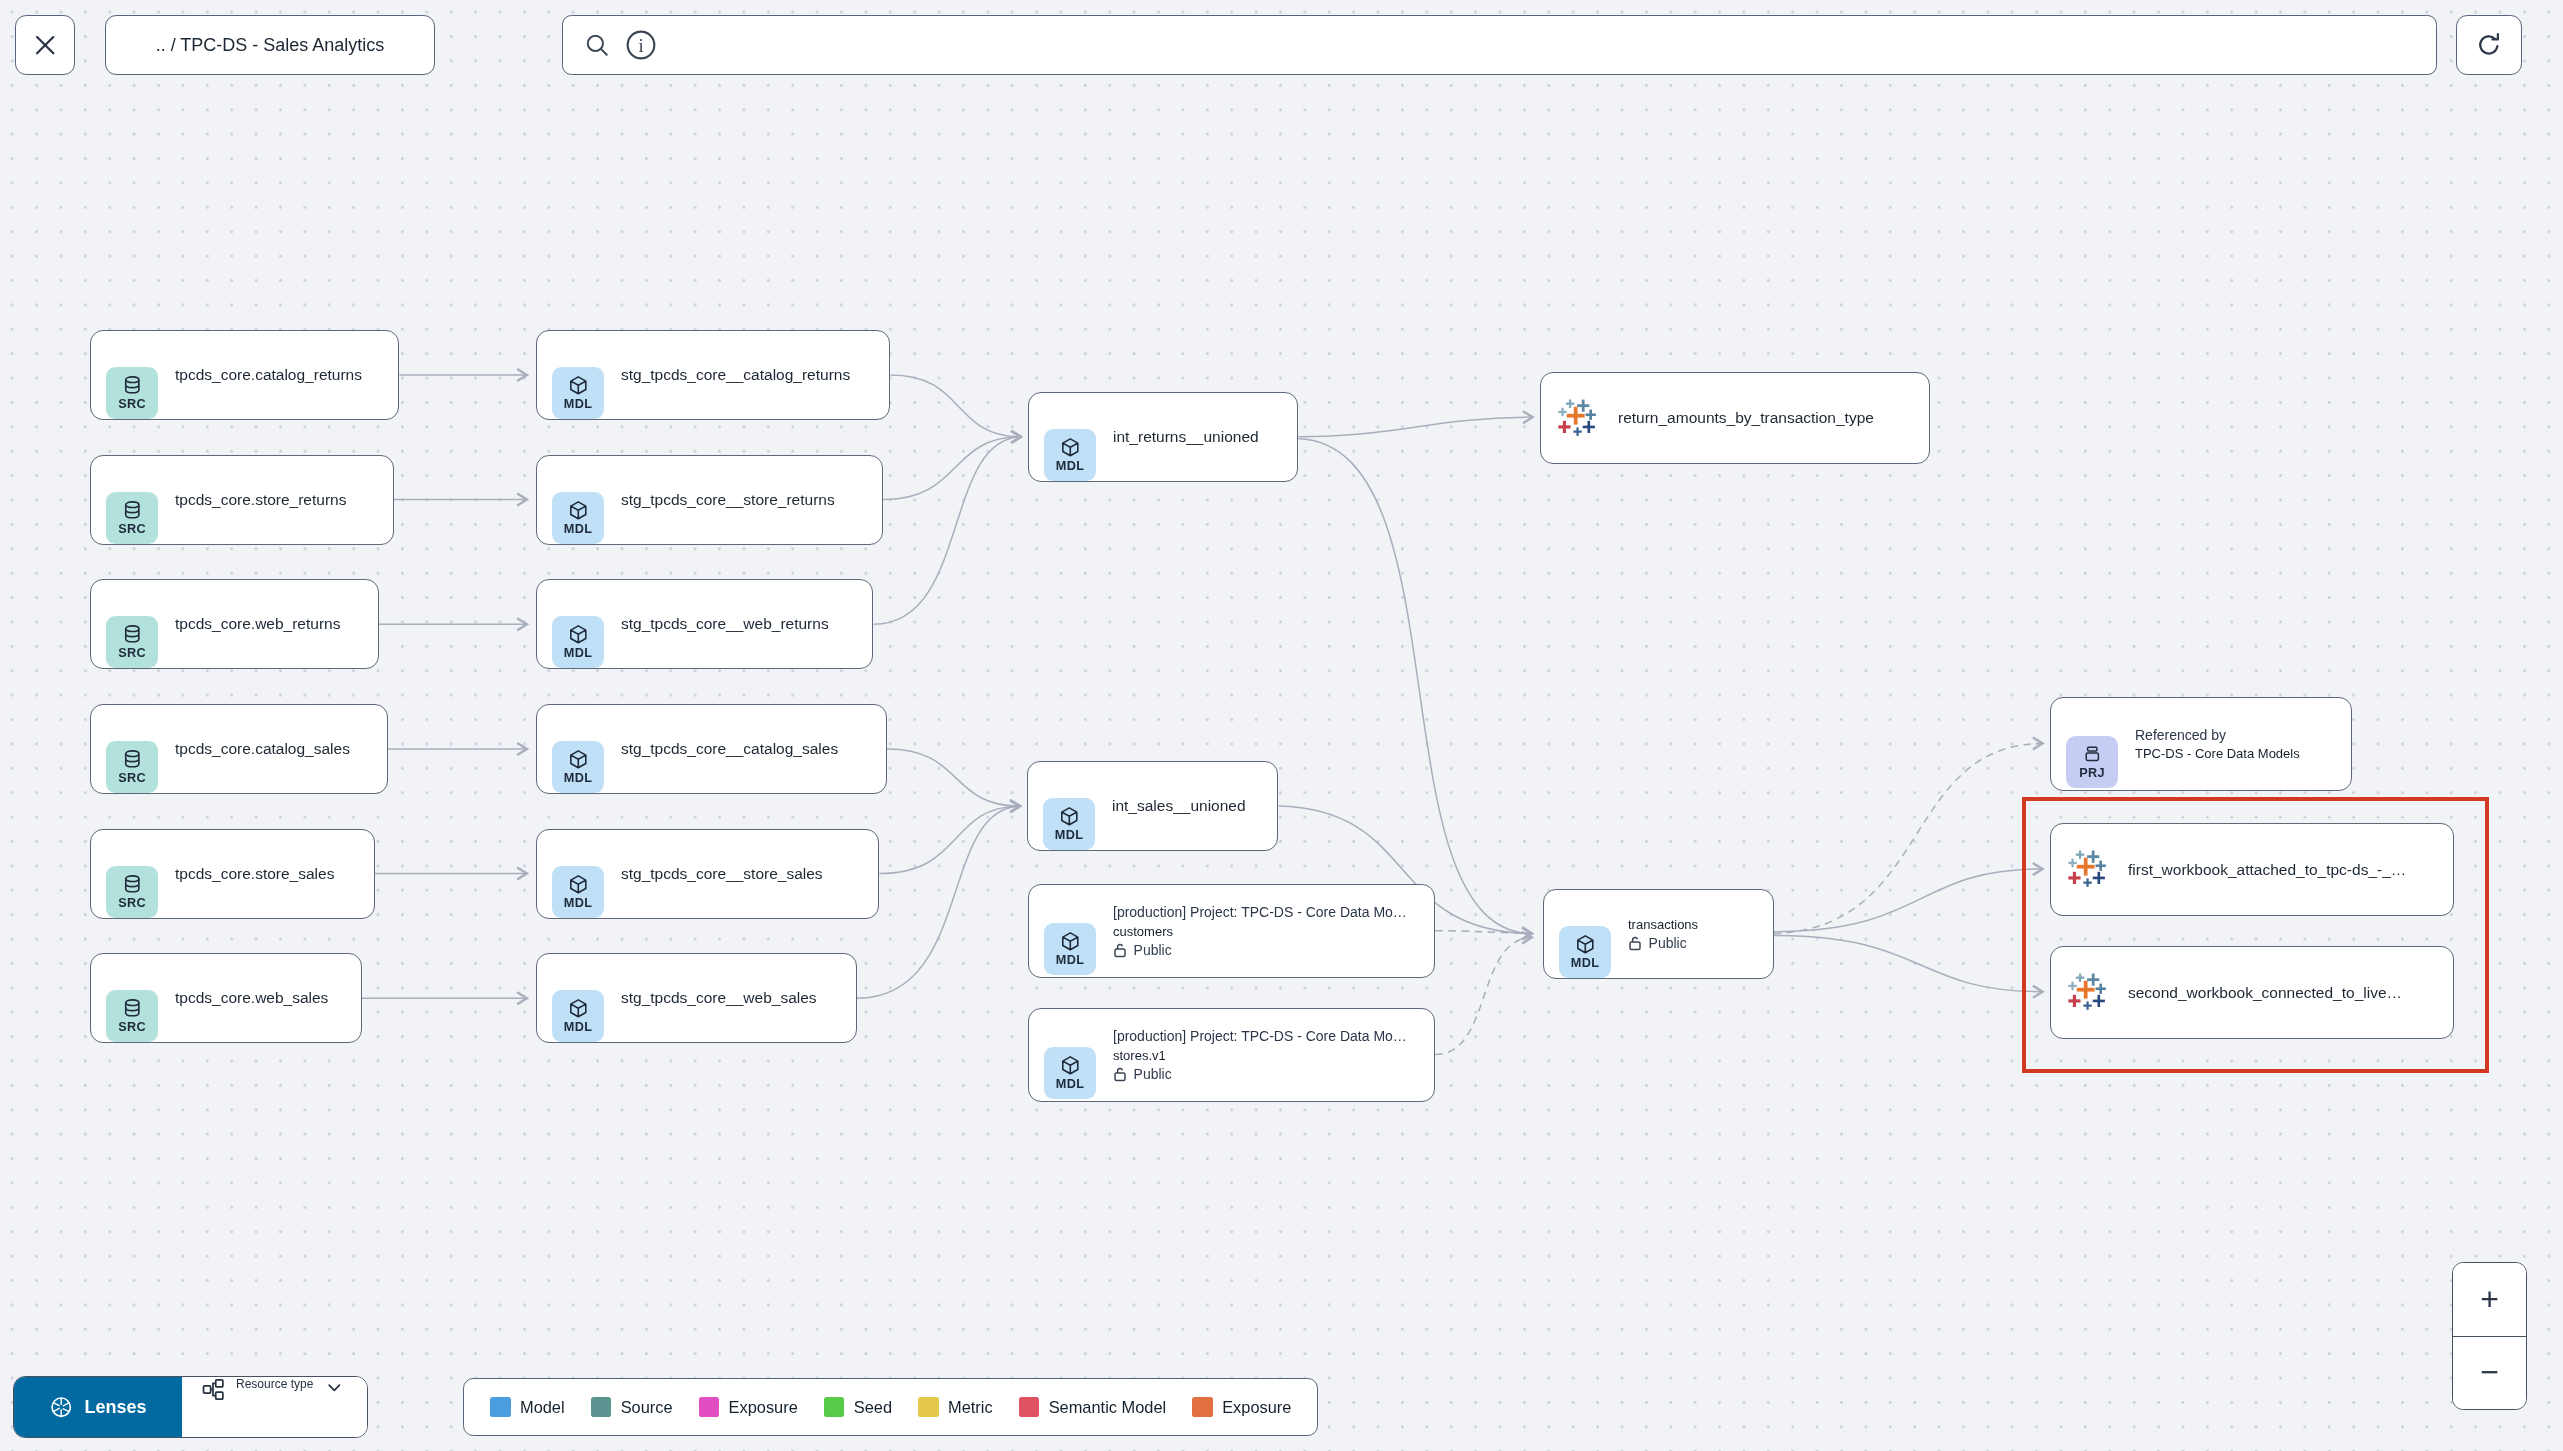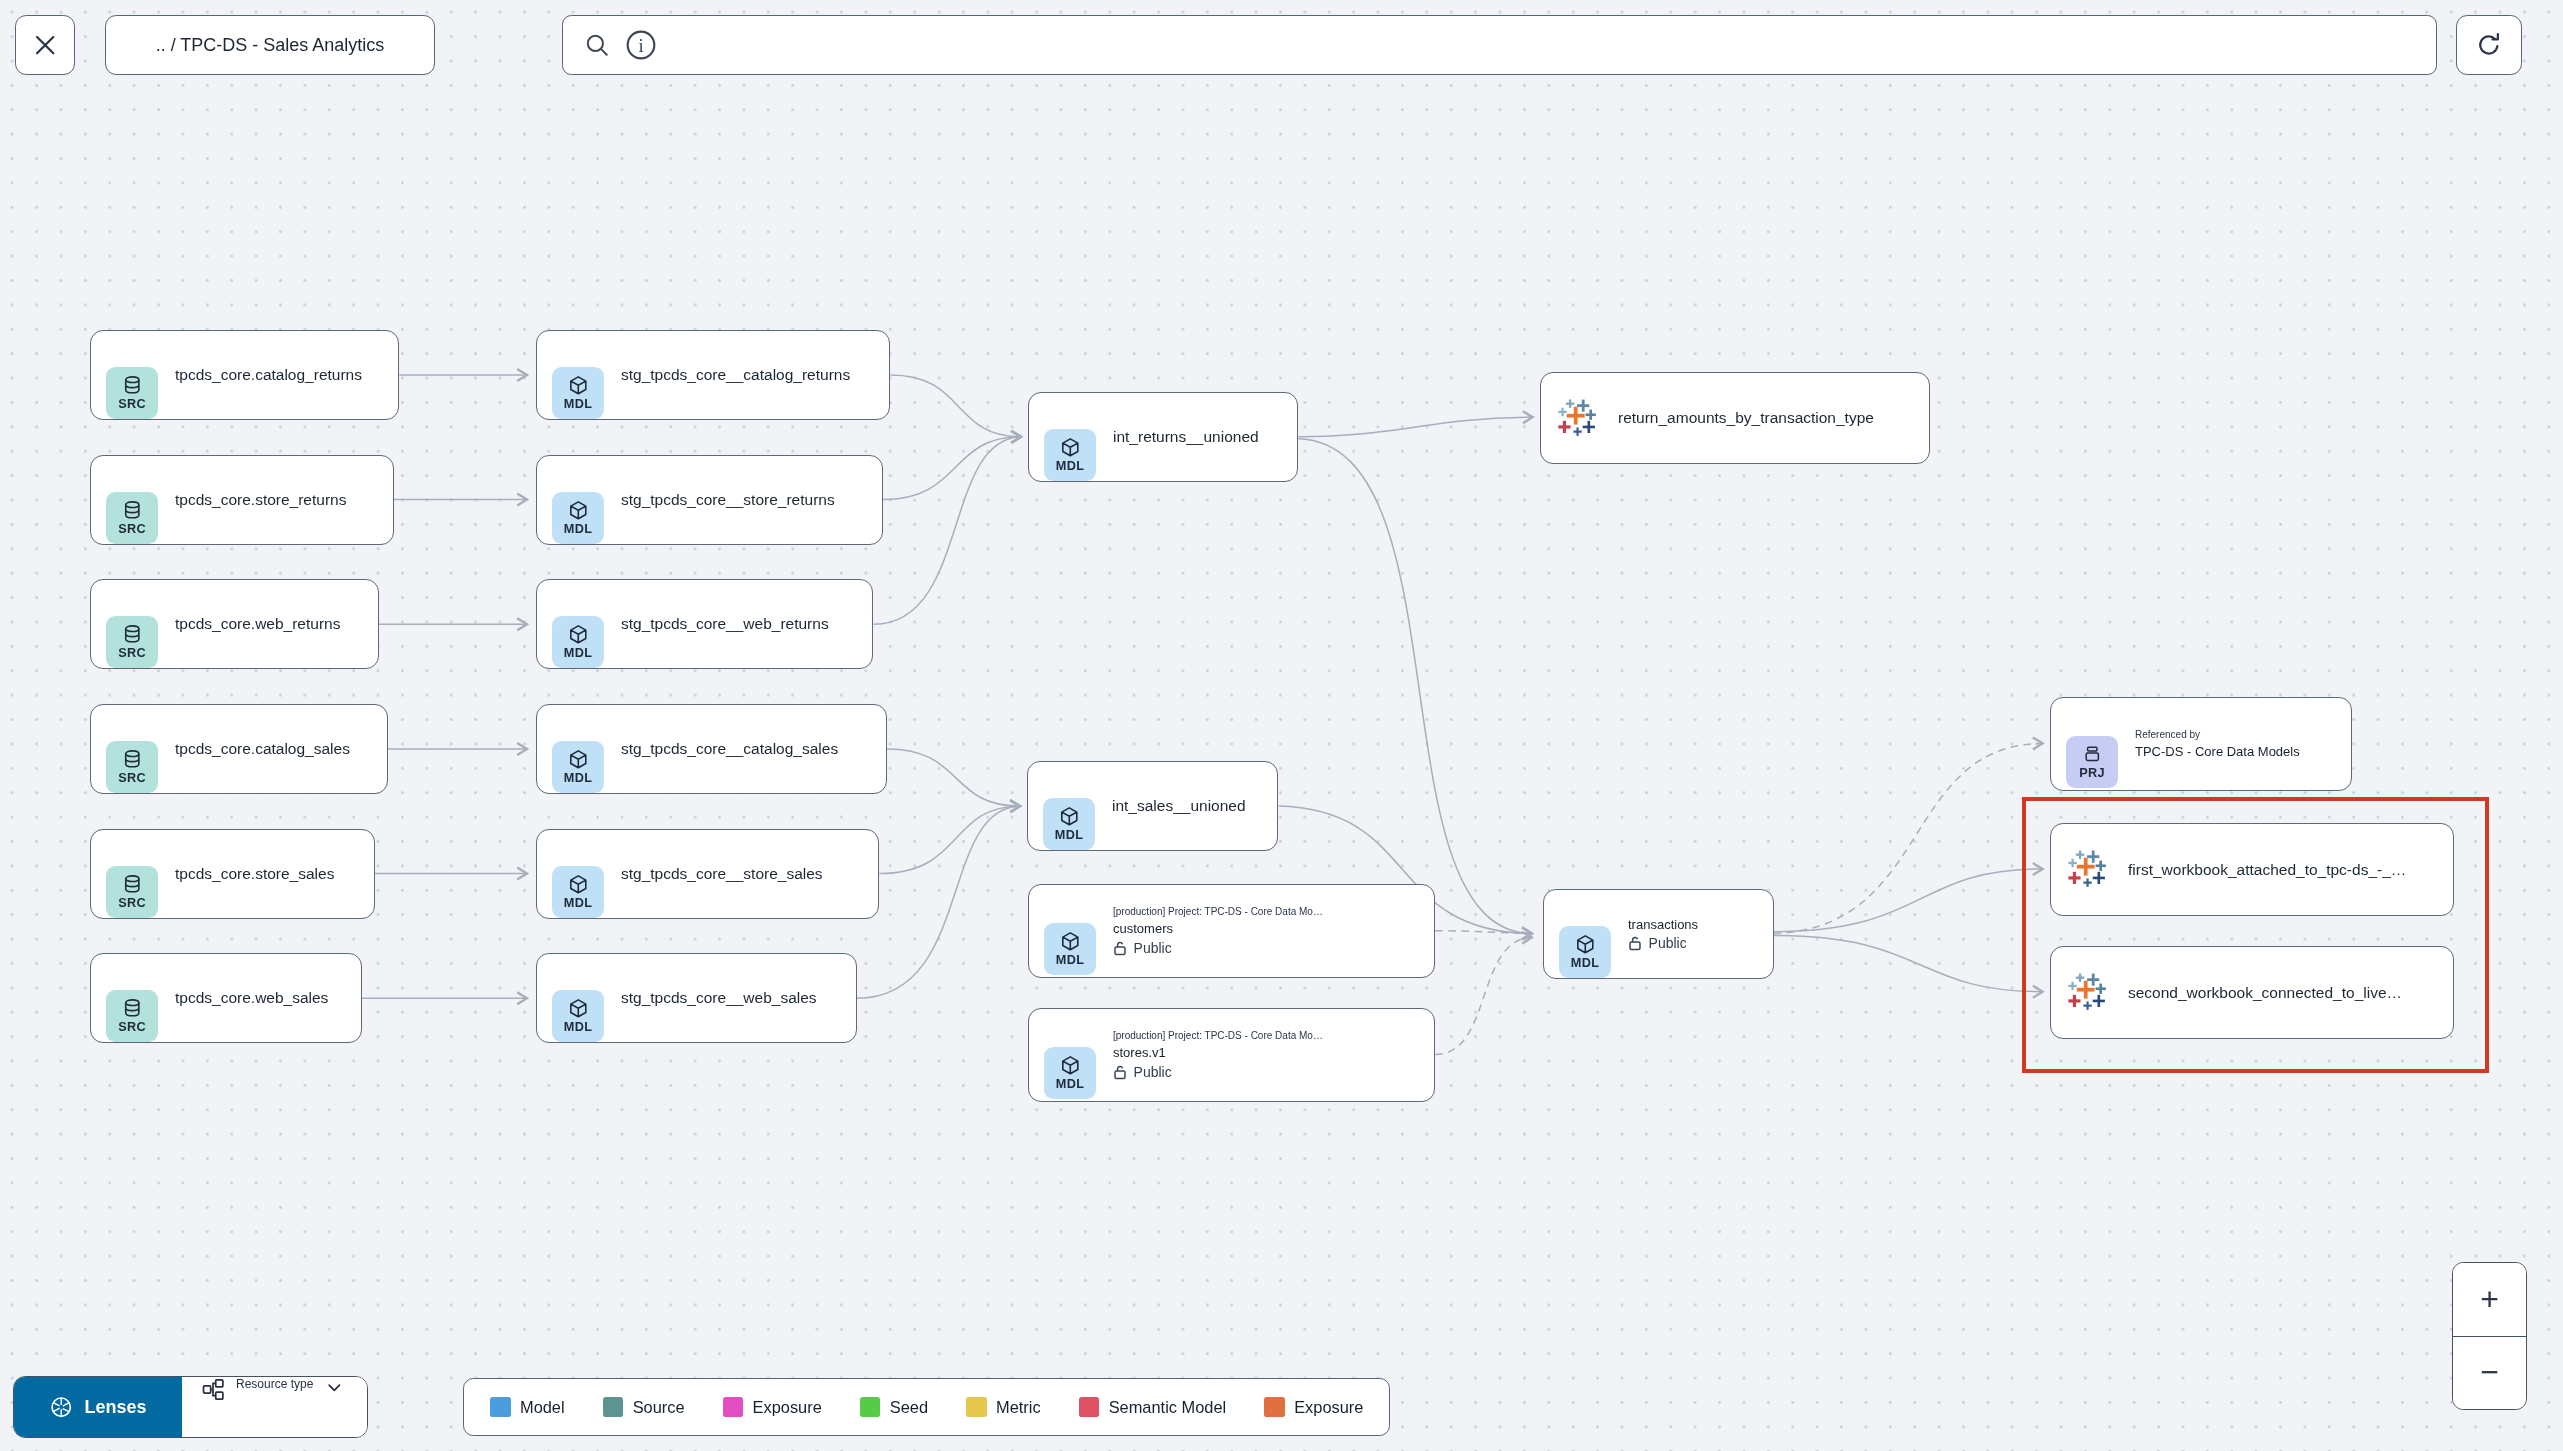--- a/index.html
+++ b/index.html
@@ -35,21 +35,21 @@
   .badge {
     width:52px; height:52px; border-radius:9.4px; flex:none;
     display:flex; flex-direction:column; align-items:center; justify-content:center; gap:0.9px;
     font-size:12.7px; font-weight:700; color:#1f2b3a; letter-spacing:0.3px;margin-top:36px;
   }
   .badge svg { width:20.6px; height:20.6px; }
   .badge.src { background:#b3e2dd; }
   .badge.mdl { background:#bfe0f6; }
   .badge.prj { background:#c6ccf4; }
   .nlines { display:flex; flex-direction:column; gap:3.7px; min-width:0; }
-  .nheader { font-size:10px; color:#2b3648; white-space:nowrap; }
+  .nheader { font-size:14px; color:#2b3648; white-space:nowrap; }
   .nname   { font-size:13px;   color:#16212e; white-space:nowrap; }
   .nsub    { font-size:14px; color:#323e4e; display:flex; align-items:center; gap:6.6px; }
   .nsub svg { width:14px; height:16px; }
   .tableau { width:45px; height:45px; flex:none; display:flex; }
   .tableau svg { width:45px; height:45px; }
 
   #highlight-box {
     position:absolute; left:2022px; top:797px; width:467px; height:276px;
     border:4.7px solid #d13a20; pointer-events:none;
   }
@@ -67,21 +67,21 @@
   #lenses-btn {
     background:#0369a1; color:#fff; display:flex; align-items:center; gap:11.2px;
     padding:0 35px; font-size:18px; cursor:pointer;font-weight:bold;
   }
   #resource-type-btn {
     display:flex; align-items:flex-start; gap:11px; padding:0 22.5px 0 19px;
     font-size:12px; color:#26313f; cursor:pointer; background:#fff;
   }
   #legend {
     position:absolute; left:463px; top:1378px; height:58px;
-    display:inline-flex; align-items:center; gap:38px; padding:0 26px;
+    display:inline-flex; align-items:center; gap:26px; padding:0 26px;
     background:#fff; border:1.9px solid #57637a; border-radius:10.3px;
   }
   .legend-item { display:flex; align-items:center; gap:9.4px; font-size:16.4px; color:#16212e; }
   .legend-swatch { width:20.6px; height:20.6px; border-radius:2.8px; }
 
   #zoom-ctrl {
     position:absolute; left:2452px; top:1262px; width:75px; height:148px;
     border:1.9px solid #45515f; border-radius:11.2px; background:#fff; overflow:hidden;
     display:flex; flex-direction:column;
   }

